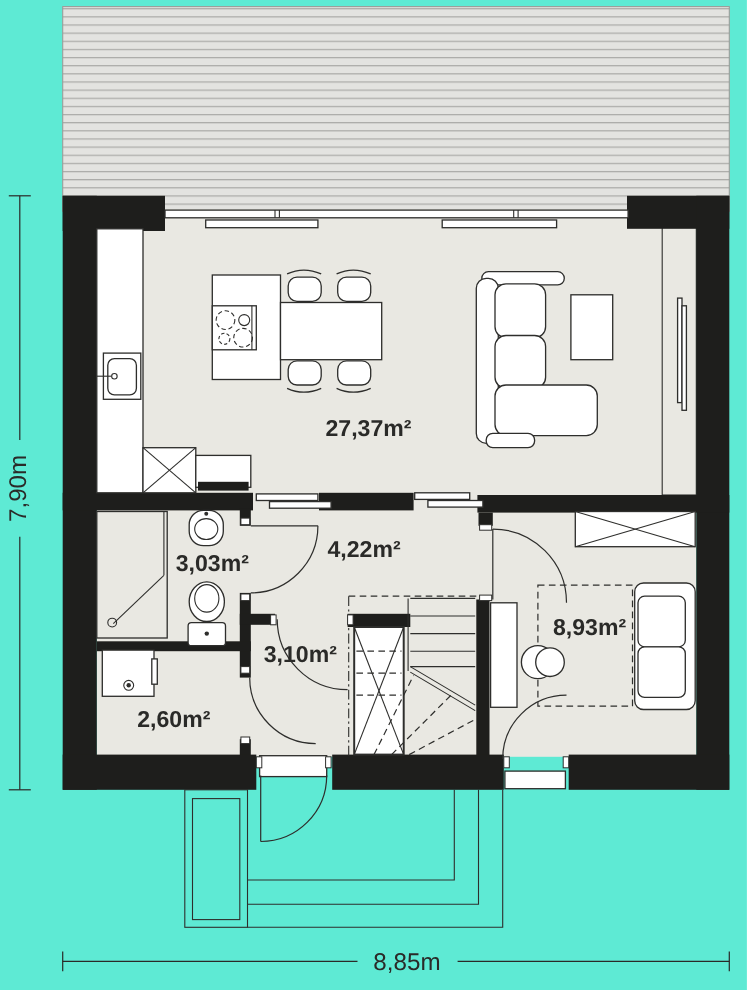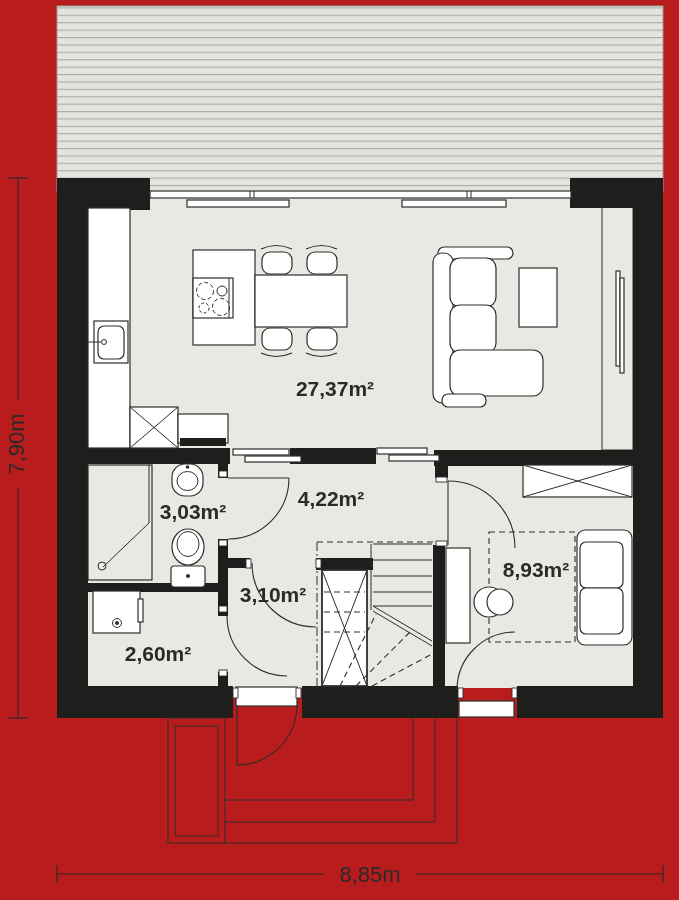--- a/index.html
+++ b/index.html
@@ -1,16 +1,16 @@
 <!DOCTYPE html>
 <html style="--wall: #1e1e1c; --floor: #e9e8e2; --line: #2e2e2c; --text: #2a2a28; --roof_fill: #e3e3e0; --roof_line: #aaaaa7; --roof_edge: #9c9c99;"><head>
 <meta charset="utf-8">
 <style>
   html,body{margin:0;padding:0;background:#ffffff;}
-  .stage{width:679px;height:900px;position:relative;background:#b91c1c;overflow:hidden;}
+  .stage{width:679px;height:900px;position:relative;background:#5eead4;overflow:hidden;}
   svg{display:block;}
   .wall{fill:var(--wall);stroke:none;}
   .floor{fill:var(--floor);stroke:none;}
   .furn{fill:#ffffff;stroke:var(--line);stroke-width:1.2;}
   .furn2{fill:var(--floor);stroke:var(--line);stroke-width:1.2;}
   .ln{fill:none;stroke:var(--line);stroke-width:1.2;}
   .thin{fill:none;stroke:var(--line);stroke-width:1;}
   .dash{fill:none;stroke:var(--line);stroke-width:1.1;stroke-dasharray:6 4;}
   .dashdot{fill:none;stroke:var(--line);stroke-width:1;stroke-dasharray:9 3 2 3;}
   .arc{fill:none;stroke:var(--line);stroke-width:1.1;}

